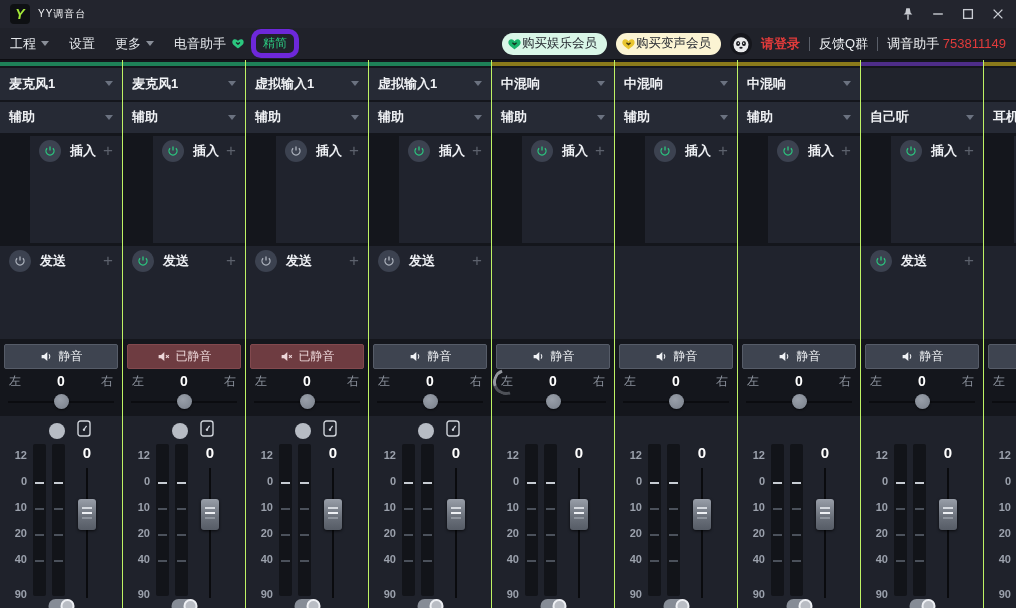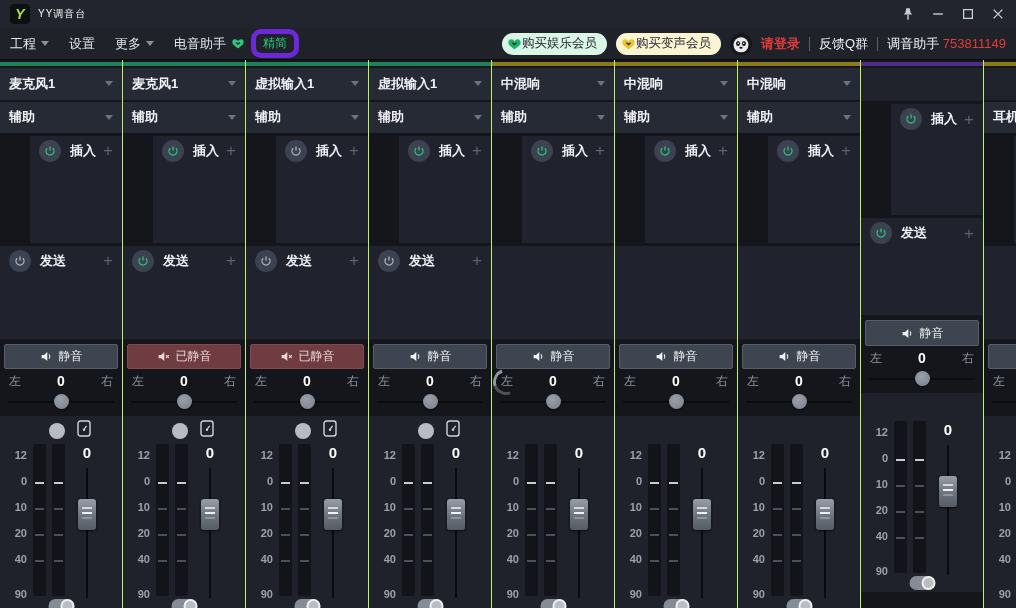--- a/index.html
+++ b/index.html
@@ -880,20 +880,24 @@
     </div>
   </div>
     <div class="col no-name no-ind">
     <div class="cbar" style="background: rgb(78, 45, 137);"></div>
 
     <div class="box name-box">
       <span class="box-label"></span>
       <span class="caret"></span>
     </div>
 
+    <div class="box aux-box">
+      <span class="box-label">自己听</span>
+      <span class="caret"></span>
+    </div>
 
     <div class="panel insert-panel">
       <div class="panel-head">
         <span class="power insert-power">
           <svg width="12" height="12" viewBox="0 0 24 24" fill="none" stroke="currentColor" stroke-width="2.6">
               <path d="M12 3v8"></path>
               <path d="M6.2 6.5a8 8 0 1 0 11.6 0"></path>
             </svg>
         </span>
         <span class="panel-label">插入</span>

